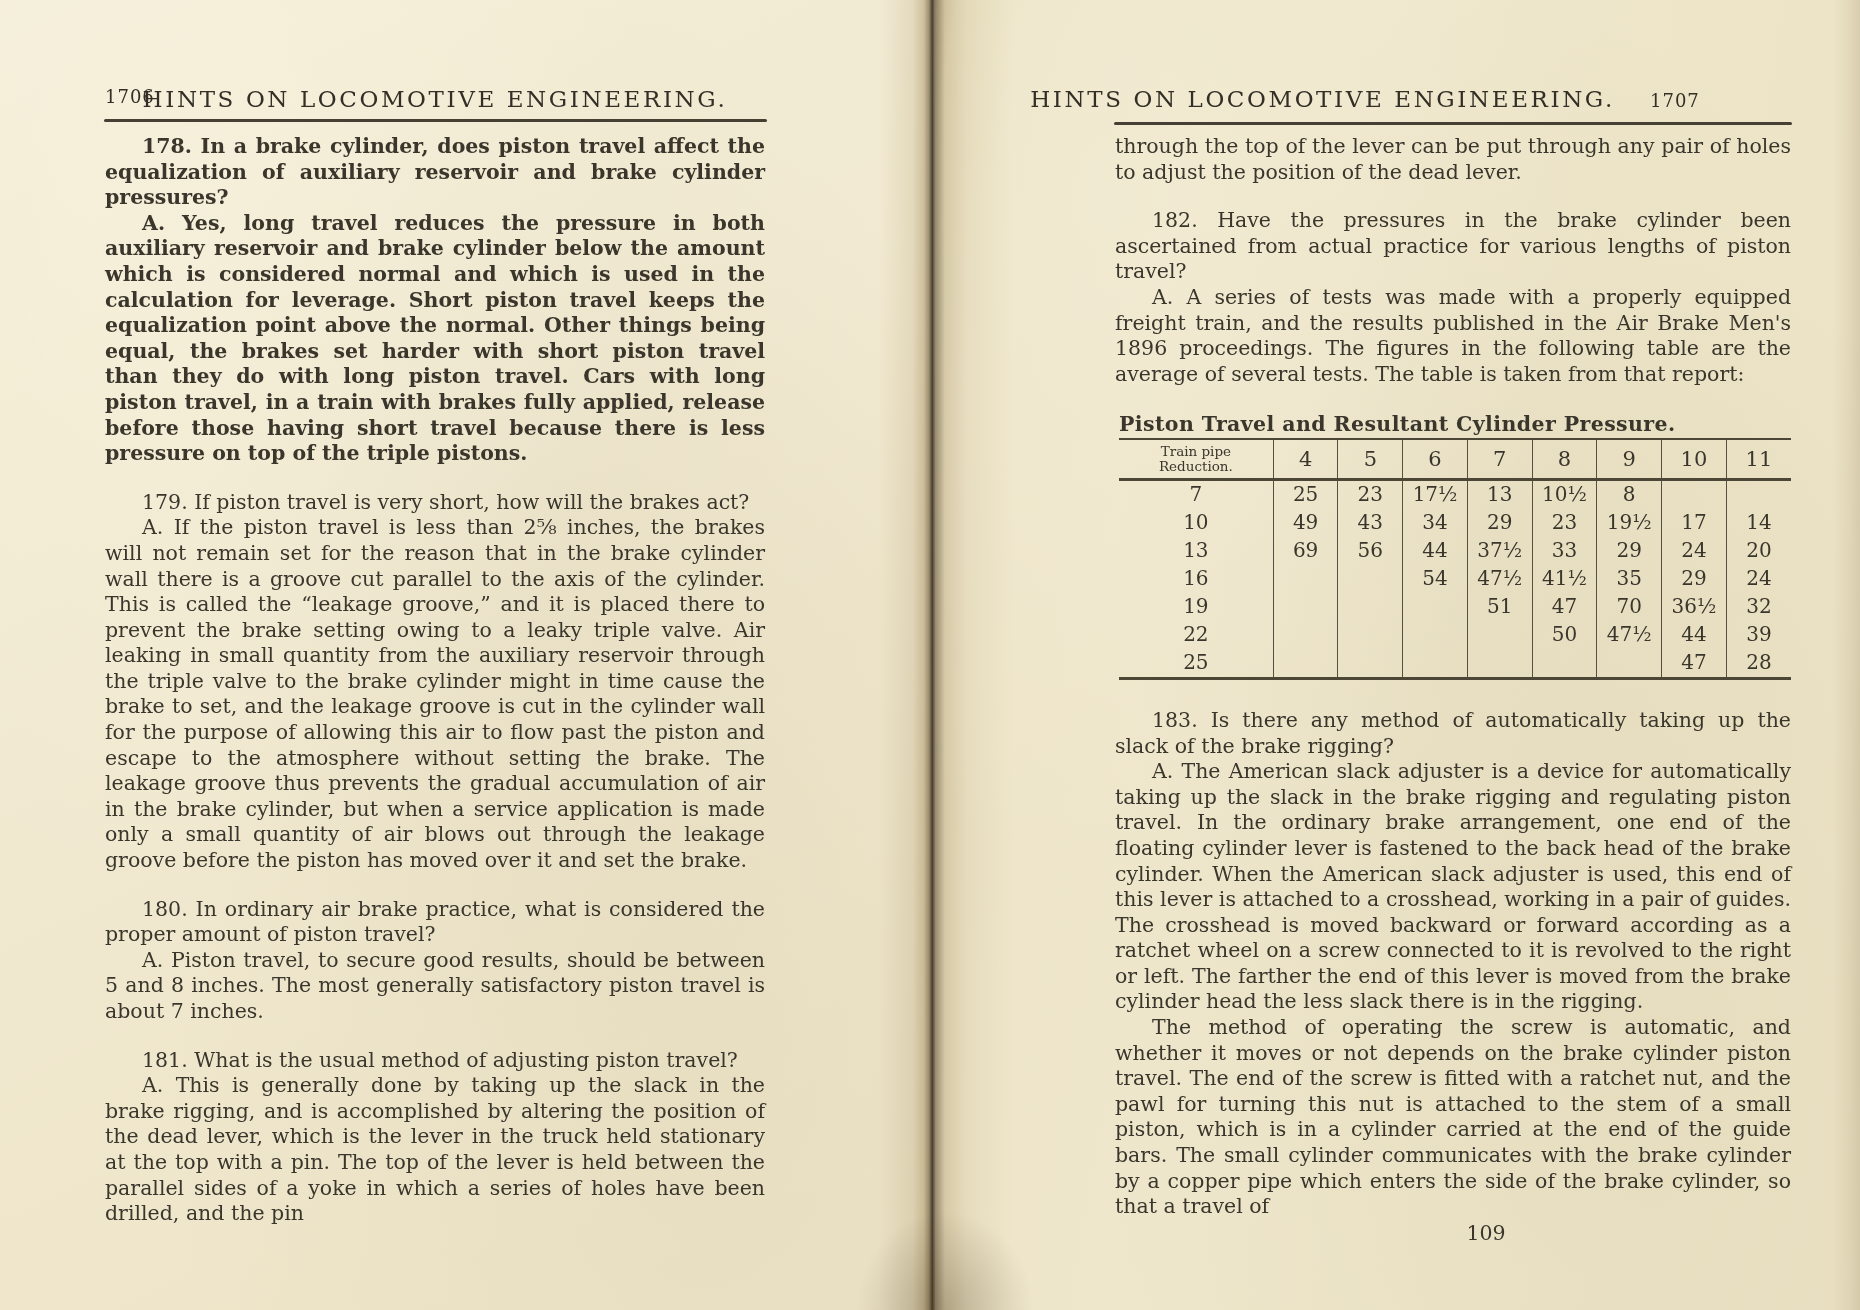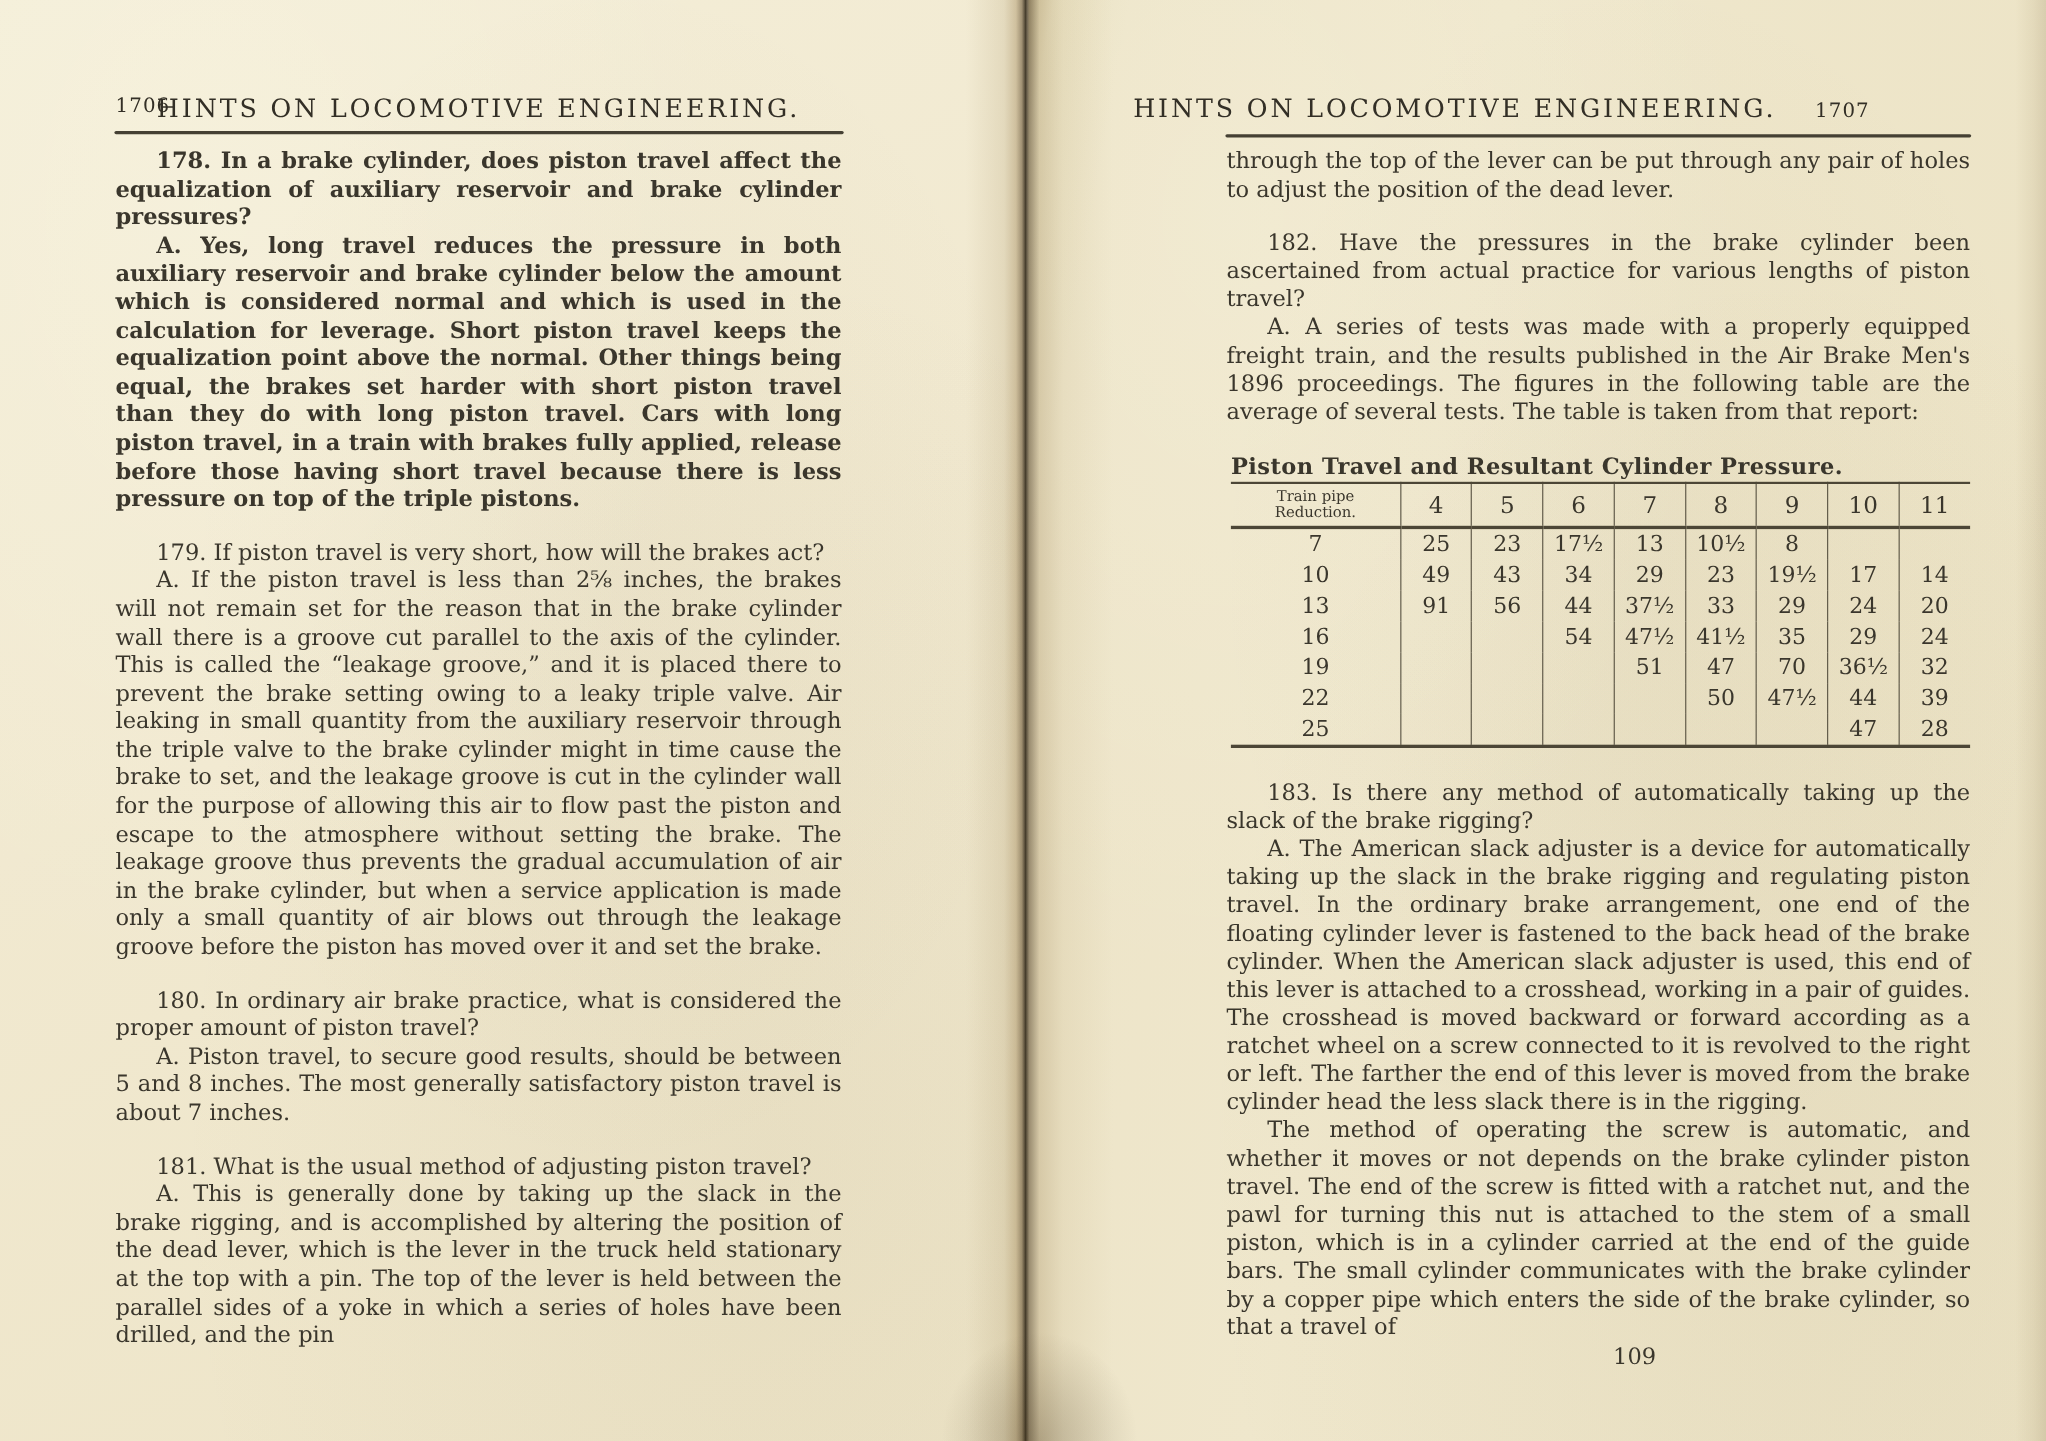--- a/index.html
+++ b/index.html
@@ -188,21 +188,21 @@
               <td>43</td>
               <td>34</td>
               <td>29</td>
               <td>23</td>
               <td>19½</td>
               <td>17</td>
               <td>14</td>
             </tr>
             <tr>
               <td>13</td>
-              <td>91</td>
+              <td>69</td>
               <td>56</td>
               <td>44</td>
               <td>37½</td>
               <td>33</td>
               <td>29</td>
               <td>24</td>
               <td>20</td>
             </tr>
             <tr>
               <td>16</td>

